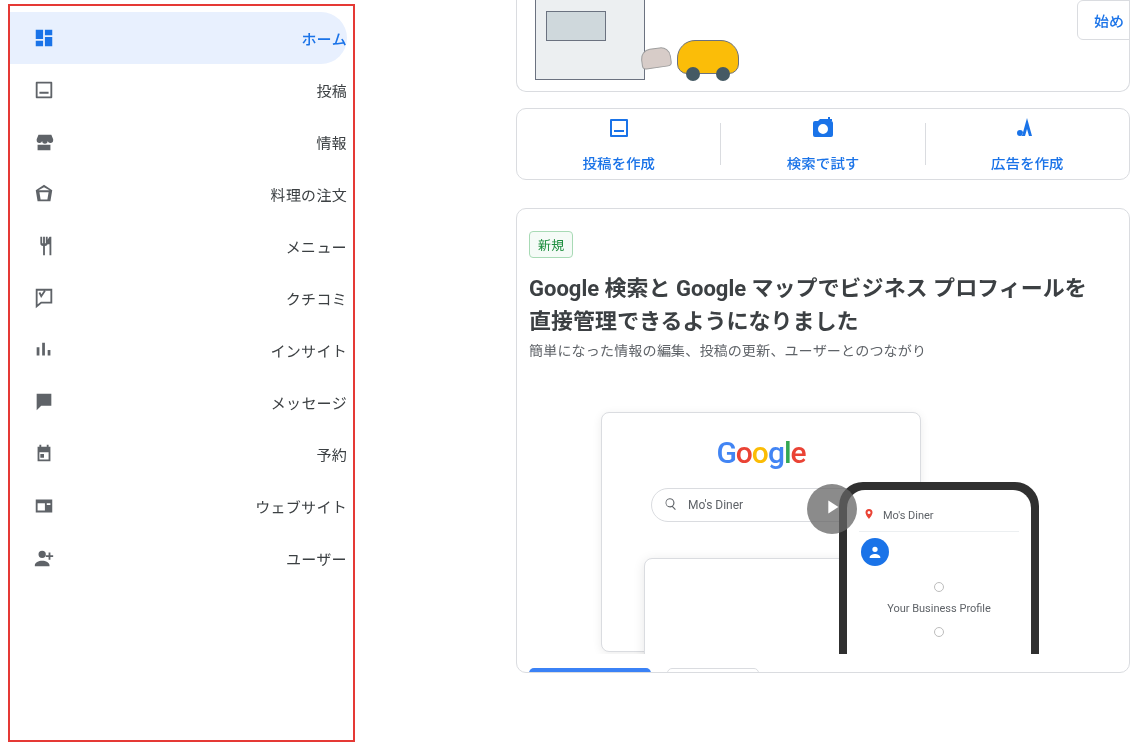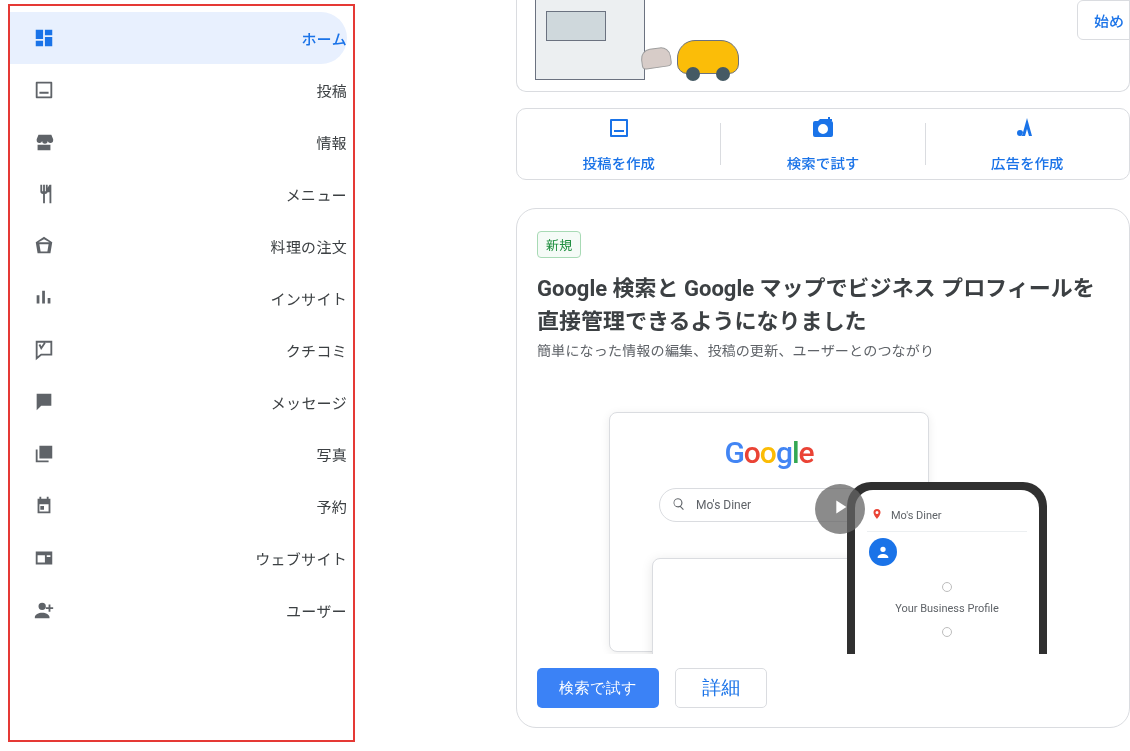--- a/index.html
+++ b/index.html
@@ -131,23 +131,23 @@
     width: 1px;
     background: #dadce0;
     margin: 14px 0;
   }
   .action svg { width: 24px; height: 24px; fill: #1a73e8; }
   .action-label { color: #1a73e8; font-size: 14.5px; font-weight: 500; }
 
   
   .feature-card {
     border: 1px solid #dadce0;
-    border-radius: 20px;
-    padding: 22px 22px 18px 20px;
-    height: 520px;
+    border-radius: 10px;
+    padding: 22px 22px 18px 12px;
+    height: 465px;
     overflow: hidden;
   }
   .badge {
     display: inline-block;
     color: #1e8e3e;
     border: 1px solid #a8dab5;
     background: #f5fbf7;
     border-radius: 4px;
     padding: 3px 8px;
     font-size: 13px;
@@ -283,70 +283,62 @@
       <svg viewBox="0 0 24 24">
           <path d="M4 4h16l2 5v1a3 3 0 01-3 3 3 3 0 01-3-2 3 3 0 01-6 0 3 3 0 01-3 2 3 3 0 01-3-3V9l2-5zm1 11h14v6H5v-6z"></path>
         </svg>
     </span>
     <span class="nav-label">情報</span>
   </div>
 
   <div class="nav-item">
     <span class="nav-icon">
       <svg viewBox="0 0 24 24">
+          <path d="M12 2L3 8l2 12h14l2-12-9-6zm0 2.5L18 8H6l6-3.5zM7 10h10l-1.3 8H8.3L7 10z"></path>
+        </svg>
+    </span>
+    <span class="nav-label">料理の注文</span>
+  </div>
+
+  <div class="nav-item">
+    <span class="nav-icon">
+      <svg viewBox="0 0 24 24">
           <path d="M8 2v7a3 3 0 003 3v10h2V12a3 3 0 003-3V2h-2v7h-1V2h-2v7h-1V2H8zm10 0c-1.5 2-3 5-3 8h3v12h2V2h-2z"></path>
         </svg>
     </span>
     <span class="nav-label">メニュー</span>
   </div>
 
   <div class="nav-item">
     <span class="nav-icon">
       <svg viewBox="0 0 24 24">
-          <path d="M12 2L3 8l2 12h14l2-12-9-6zm0 2.5L18 8H6l6-3.5zM7 10h10l-1.3 8H8.3L7 10z"></path>
-        </svg>
-    </span>
-    <span class="nav-label">料理の注文</span>
+          <path d="M4 3h16v14H9l-5 4V3zm3 3l2 4 4-6" fill="none" stroke="#5f6368" stroke-width="2"></path>
+        </svg>
+    </span>
+    <span class="nav-label">クチコミ</span>
   </div>
 
   <div class="nav-item">
     <span class="nav-icon">
       <svg viewBox="0 0 24 24">
           <path d="M4 18h3V9H4v9zm6 0h3V4h-3v14zm6 0h3v-6h-3v6z"></path>
         </svg>
     </span>
     <span class="nav-label">インサイト</span>
   </div>
 
   <div class="nav-item">
     <span class="nav-icon">
       <svg viewBox="0 0 24 24">
-          <path d="M4 3h16v14H9l-5 4V3zm3 3l2 4 4-6" fill="none" stroke="#5f6368" stroke-width="2"></path>
-        </svg>
-    </span>
-    <span class="nav-label">クチコミ</span>
-  </div>
-
-  <div class="nav-item">
-    <span class="nav-icon">
-      <svg viewBox="0 0 24 24">
           <path d="M4 3h16v13H9l-5 5V3zm3 4h10v2H7V7zm0 4h8v2H7v-2z"></path>
         </svg>
     </span>
     <span class="nav-label">メッセージ</span>
   </div>
 
-  <div class="nav-item">
-    <span class="nav-icon">
-      <svg viewBox="0 0 24 24">
-          <path d="M7 3h14v14H7V3zM3 7v14h14v-2H5V7H3zm6 8l3-4 2 2 3-4v6H9z"></path>
-        </svg>
-    </span>
-    <span class="nav-label">写真</span>
-  </div>
 
   <div class="nav-item">
     <span class="nav-icon">
       <svg viewBox="0 0 24 24">
           <path d="M5 4h2V2h2v2h6V2h2v2h2v16H5V4zm2 6v8h10v-8H7zm1 2h4v4H8v-4z"></path>
         </svg>
     </span>
     <span class="nav-label">予約</span>
   </div>
 

